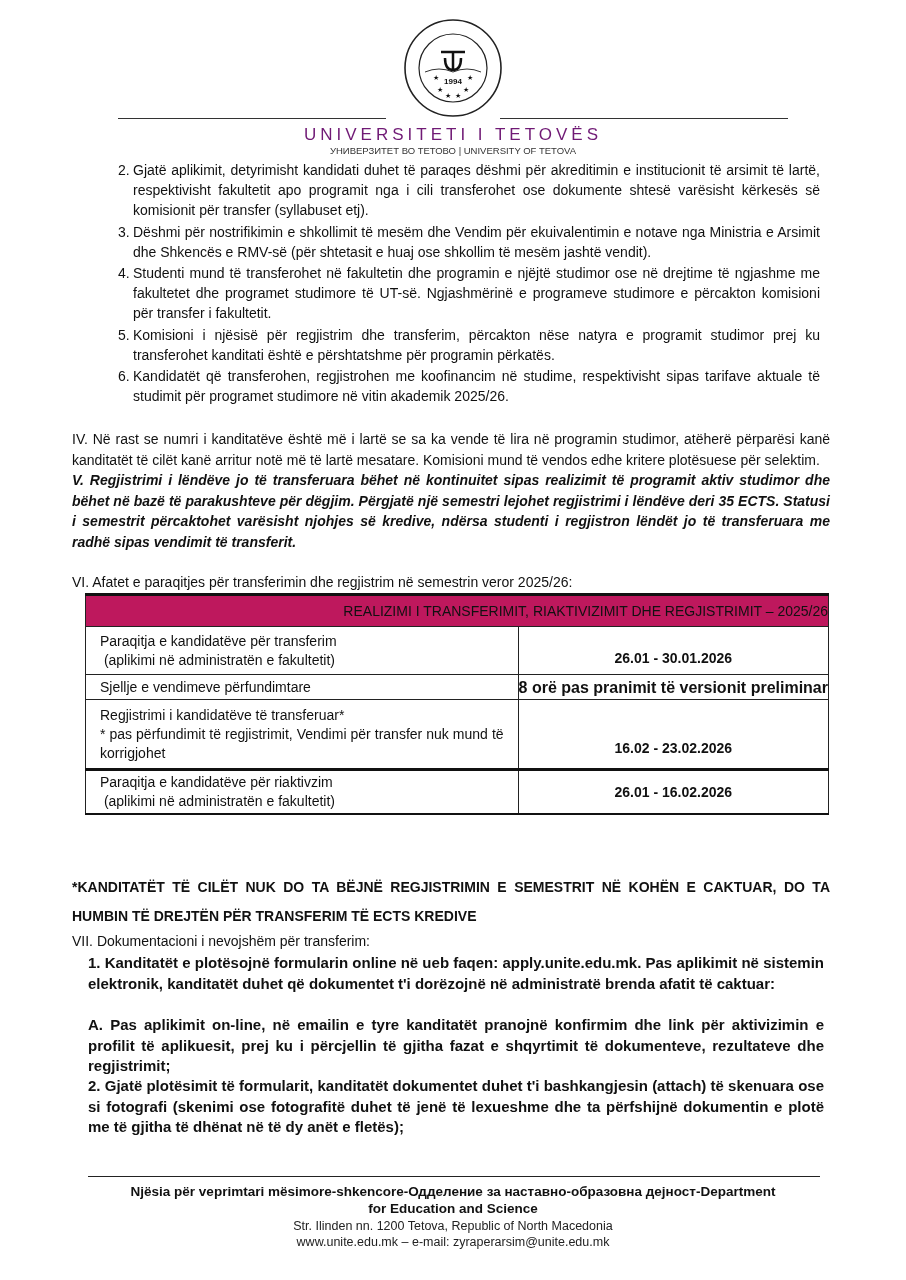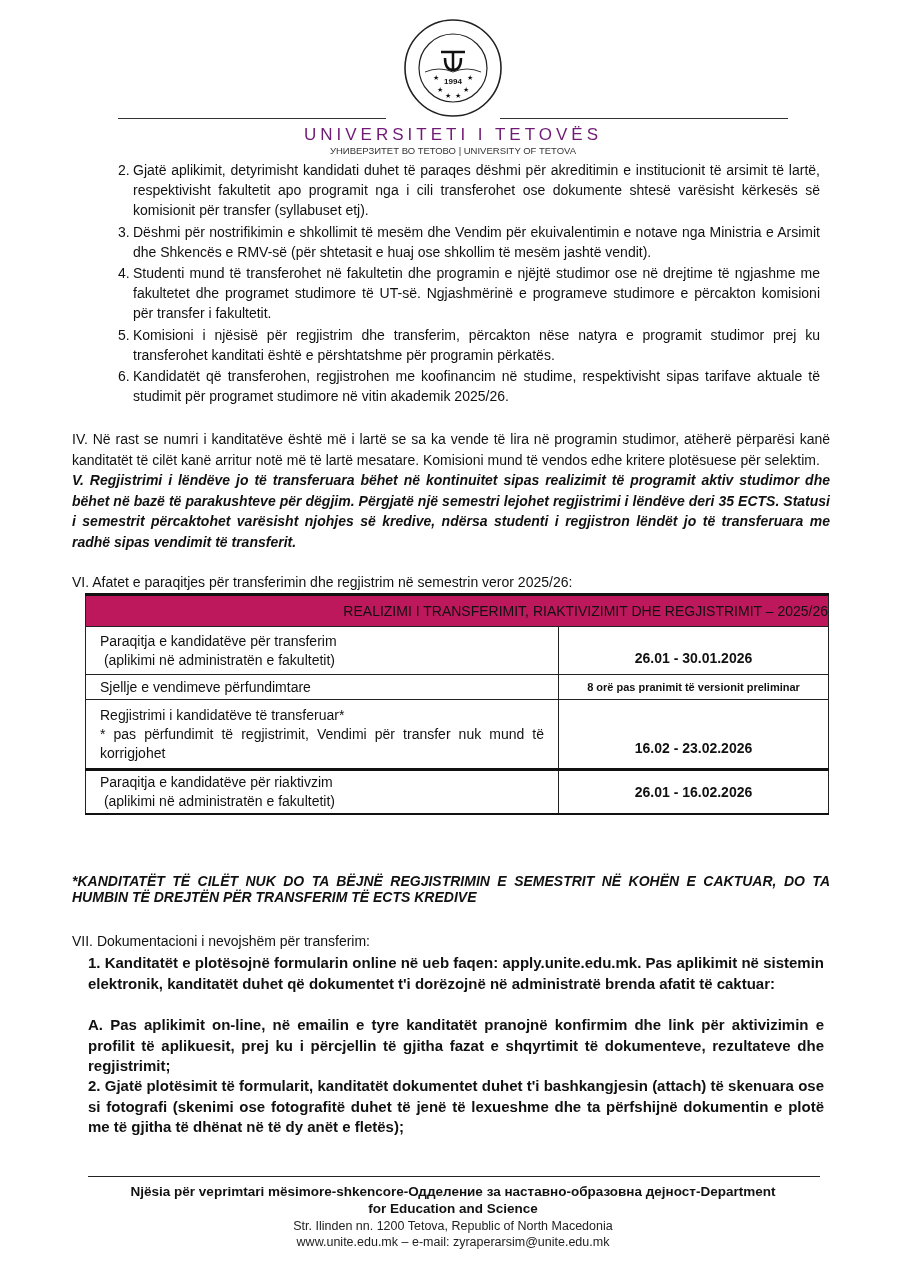--- a/index.html
+++ b/index.html
@@ -17,21 +17,21 @@
   .para { position: absolute; left: 72px; width: 758px; text-align: justify; font-size: 14px; line-height: 20.5px; }
   .para.italic { font-style: italic; font-weight: bold; }
   .sec-title { position: absolute; left: 72px; font-size: 14px; }
 
   table.sched { position: absolute; left: 85px; top: 593px; width: 744px; border-collapse: collapse; font-size: 14px; }
   table.sched th { background: #be185d; border: 1px solid #222; border-top: 3px solid #111; font-weight: normal; height: 30px; padding: 0; text-align: right; }
   table.sched td { border: 1px solid #222; vertical-align: middle; padding: 2px 14px; line-height: 19px; }
   table.sched td.r { text-align: center; font-weight: bold; border-left: 1px dotted #333; padding: 0; }
   table.sched tr.thick td { border-top: 3px solid #111; }
   table.sched tr.last td { border-bottom: 2px solid #111; }
-  .warn { position: absolute; left: 72px; width: 758px; top: 873px; font-weight: bold; font-size: 14px; line-height: 16px; text-align: justify; font-style: italic; }
+  .warn { position: absolute; left: 72px; width: 758px; top: 873px; font-weight: bold; font-size: 14px; line-height: 29px; text-align: justify; }
 
   .big { position: absolute; left: 88px; width: 736px; font-weight: bold; font-size: 15px; line-height: 20.5px; text-align: justify; }
   .foot-line { position: absolute; left: 88px; width: 732px; top: 1176px; height: 1px; background: #222; }
   .foot { position: absolute; left: 0; width: 906px; text-align: center; }
   .foot.b { font-weight: bold; font-size: 13.5px; }
   .foot.n { font-size: 12.5px; color: #222; }
 </style>
 </head>
 <body>
 
@@ -88,21 +88,21 @@
     <td style="width:444px">
       <div>Paraqitja e kandidatëve për transferim</div>
       <div style="white-space:pre"> (aplikimi në administratën e fakultetit)</div>
     </td>
     <td class="r" style="vertical-align:bottom;padding-bottom:6px">26.01 - 30.01.2026</td>
   </tr>
   <tr style="height:25px">
     <td>
       <div>Sjellje e vendimeve përfundimtare</div>
     </td>
-    <td class="r" style="font-size:11px;white-space:nowrap">8 orë pas pranimit të versionit preliminar</td>
+    <td class="r" style="font-size:16px;white-space:nowrap">8 orë pas pranimit të versionit preliminar</td>
   </tr>
   <tr style="height:70px">
     <td style="text-align:justify">
       <div>Regjistrimi i kandidatëve të transferuar*</div>
       <div>* pas përfundimit të regjistrimit, Vendimi për transfer nuk mund të korrigjohet</div>
     </td>
     <td class="r" style="vertical-align:bottom;padding-bottom:10px">16.02 - 23.02.2026</td>
   </tr>
   <tr class="thick last" style="height:44px">
     <td>

